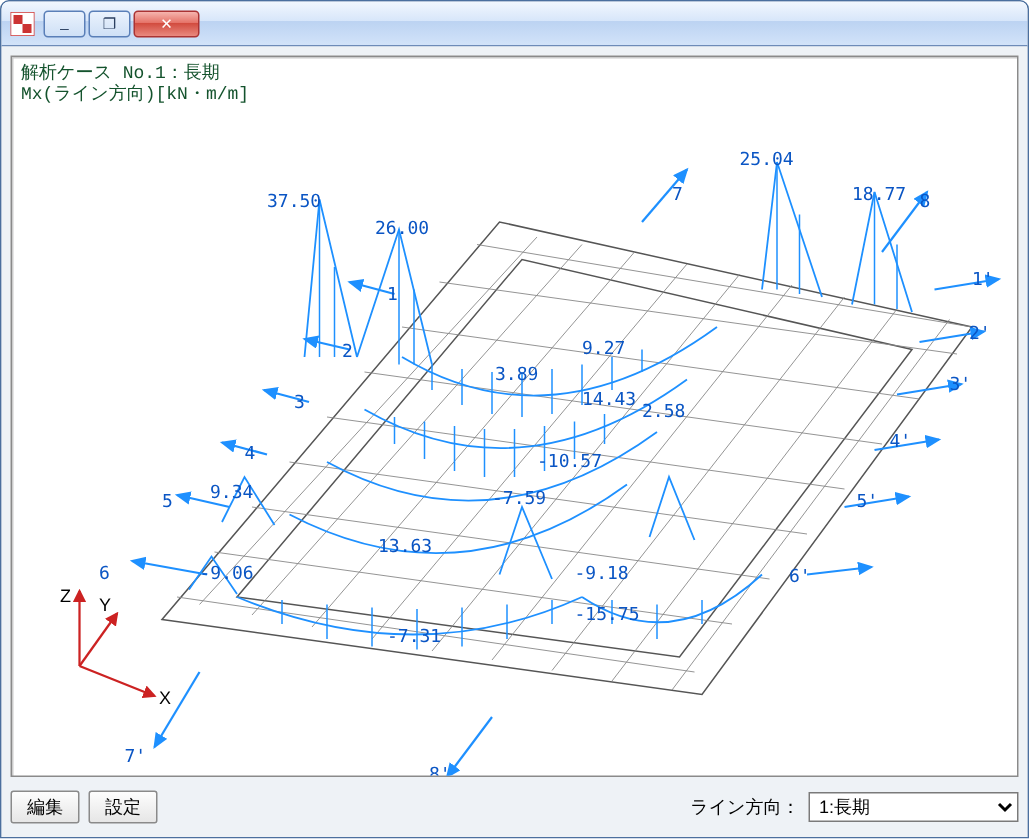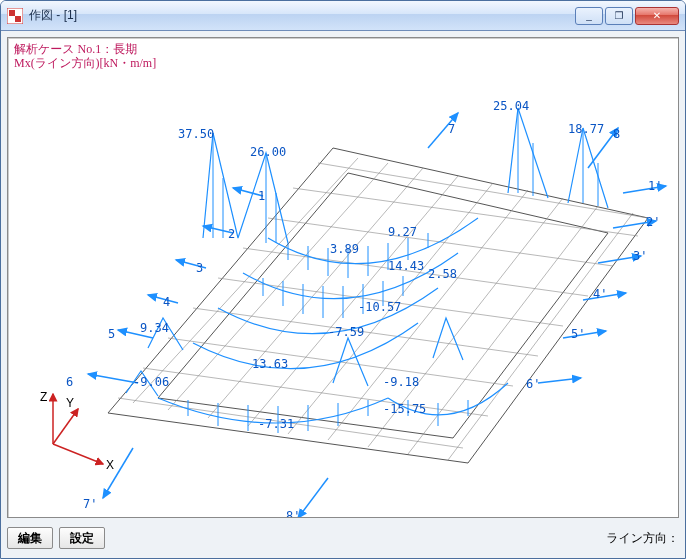--- a/index.html
+++ b/index.html
@@ -7,25 +7,25 @@
   .window { width:686px; height:559px; border:1px solid #4b6f9e; border-radius:6px 6px 0 0; overflow:hidden; position:relative; background:#fff; }
   .titlebar { height:30px; background:linear-gradient(#f2f7fe 0%, #d7e6fa 45%, #bcd3f2 46%, #d2e3f9 100%); display:flex; align-items:center; padding:0 6px; border-bottom:1px solid #6d8bb8;}
   .titlebar .icon { width:16px; height:16px; margin-right:6px; }
   .title-text { color:#1b2e4b; font-size:12px; flex:1; }
   .winbtns { display:flex; gap:2px; }
   .winbtn { width:28px; height:18px; border:1px solid #5a7fb8; border-radius:3px; background:linear-gradient(#eaf2fd,#cfe0f6); display:flex; align-items:center; justify-content:center; font-size:10px; color:#2b3f60; cursor:pointer;}
   .winbtn.close { width:44px; background:linear-gradient(#f5b4ae,#e57368 45%,#d14a3d 46%,#e9897f); color:#fff; border-color:#a33;}
   .client { position:absolute; top:30px; left:0; right:0; bottom:0; background:#eef2f6; padding:6px; }
   .canvas-frame { width:100%; height:calc(100% - 34px); border:1px solid #8a8a8a; background:#fff; position:relative; overflow:hidden; box-shadow: inset 1px 1px 0 #ccc; }
   .toolbar-bottom { height:28px; margin-top:6px; display:flex; align-items:center; gap:6px; }
-  .btn { height:22px; padding:0 10px; border:1px solid #8a8a8a; background:linear-gradient(#fdfdfd,#e6e6e6); cursor:pointer; font-size:12px; font-family:inherit; border-radius:2px;font-weight:bold;}
+  .btn { height:22px; padding:0 10px; border:1px solid #8a8a8a; background:linear-gradient(#fdfdfd,#e6e6e6); cursor:pointer; font-size:12px; font-family:inherit; border-radius:2px;}
   .spacer { flex:1; }
   .sel-label { font-size:12px; }
   .select { height:20px; width:140px; border:1px solid #7a7a7a; background:#fff; font-size:12px; font-family:inherit; padding:0 2px;}
-  .info-lines { position:absolute; top:4px; left:6px; font-family:Liberation Serif, serif; font-size:12px; line-height:14px; color:#be185d; white-space:pre; }
+  .info-lines { position:absolute; top:4px; left:6px; font-family:Liberation Mono, monospace; font-size:12px; line-height:14px; color:#14532d; white-space:pre; }
   
   .axis-gizmo { position:absolute; left:10px; bottom:38px; width:100px; height:90px; }
   .axis-gizmo text { font-size:12px; font-family:inherit; }
   
   .plot { position:absolute; inset:0; }
   .plot text { font-size:12px; font-family:"MS Gothic","Meiryo",monospace; fill:#0a55c4; }
   .grid-line { stroke:#888; stroke-width:0.6; }
   .grid-heavy { stroke:#555; stroke-width:1; }
   .mom { stroke:#1e90ff; stroke-width:1.2; fill:none; }
   .mom-fill { stroke:#1e90ff; stroke-width:1; }
@@ -35,21 +35,20 @@
 <body>
 
 <div class="window">
 
   <div class="titlebar">
     <svg class="icon" viewBox="0 0 16 16">
       <rect x="0" y="0" width="16" height="16" fill="#fff" stroke="#cc3333"></rect>
       <rect x="2" y="2" width="6" height="6" fill="#cc3333"></rect>
       <rect x="8" y="8" width="6" height="6" fill="#cc3333"></rect>
     </svg>
-    <span class="title-text">作図 - [1]</span>
     <div class="winbtns">
       <div class="winbtn">
           <span>_</span>
         </div>
       <div class="winbtn">
           <span>❐</span>
         </div>
       <div class="winbtn close">
           <span>✕</span>
         </div>
@@ -221,15 +220,18 @@
         <text x="250" y="390">-7.31</text>
         <text x="375" y="375">-15.75</text>
       </svg>
     </div>
 
     <div class="toolbar-bottom">
       <button class="btn">編集</button>
       <button class="btn">設定</button>
       <div class="spacer"></div>
       <span class="sel-label">ライン方向：</span>
+      <select class="select">
+        <option>1:長期</option>
+      </select>
     </div>
   </div>
 </div>
 
 </body></html>

